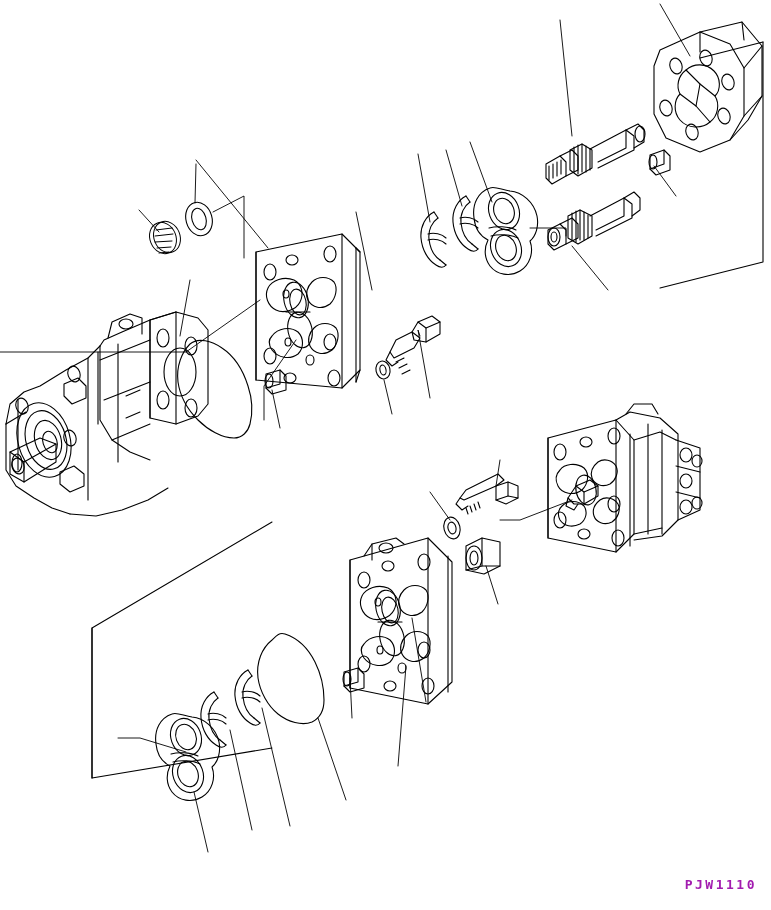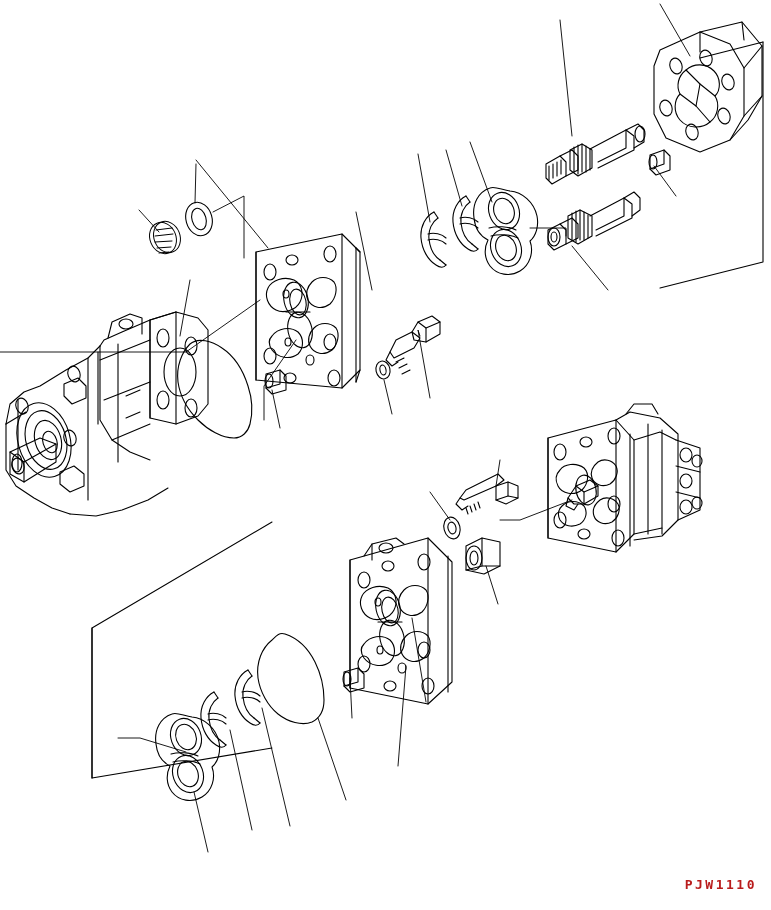--- a/index.html
+++ b/index.html
@@ -15,21 +15,21 @@
   #drawing{position:absolute;left:0;top:0;width:771px;height:910px;}
   #drawing svg{display:block;width:771px;height:910px;}
   .part-number{
     position:absolute;
     right:14px;
     bottom:18px;
     font-family:"DejaVu Sans Mono", monospace;
     font-size:13px;
     letter-spacing:2.5px;
     font-weight:700;
-    color:#b91c1c;
+    color:#a21caf;
     white-space:nowrap;
   }
 </style>
 </head>
 <body>
 
 <div id="sheet">
 
   <div id="drawing">
     <svg viewBox="0 0 771 910" xmlns="http://www.w3.org/2000/svg" fill="none" stroke="#000" stroke-width="1.1" stroke-linecap="round" stroke-linejoin="round">

